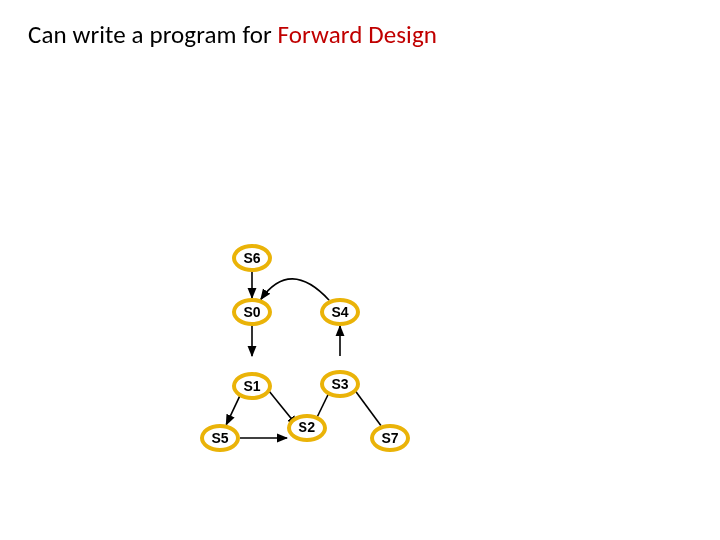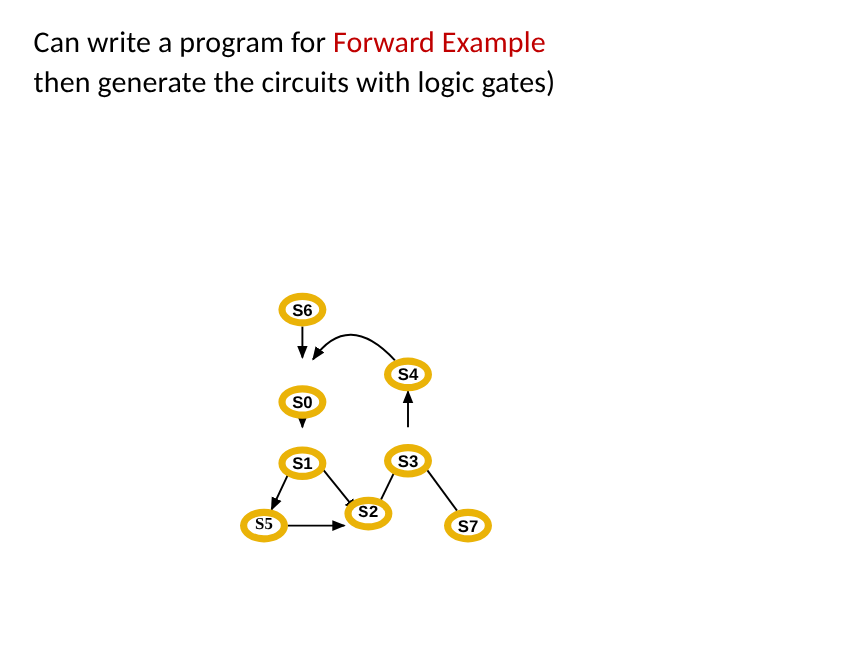--- a/index.html
+++ b/index.html
@@ -28,21 +28,21 @@
     position: absolute;
     left: 180px;
     top: 238px;
     width: 270px;
     height: 280px;
   }
   .node {
     position: absolute;
     width: 40px;
     height: 28px;
-    border: 6px solid #eab308;
+    border: 4px solid #eab308;
     border-radius: 50%;
     background: #fff;
     display: flex;
     align-items: center;
     justify-content: center;
     font-family: Arial, sans-serif;
     font-size: 14px;
     font-weight: bold;
     box-sizing: border-box;
     z-index: 2;
@@ -55,23 +55,22 @@
     z-index: 1;
   }
 </style>
 </head>
 <body>
 
 <div class="slide">
 
   <div class="text-block">
     <div>
-      <span>Can write a program for </span><span class="text-em">Forward Example</span>
+      <span>Can write a program for </span><span class="text-em">Forward Design</span>
     </div>
-    <div>then generate the circuits with logic gates)</div>
   </div>
 
   <div class="diagram-wrap">
     <svg class="edges">
       <defs>
         <marker id="arrow" viewBox="0 0 10 10" refX="9" refY="5" markerWidth="7" markerHeight="7" orient="auto-start-reverse">
           <path d="M 0 1 L 10 5 L 0 9 z" fill="#000"></path>
         </marker>
       </defs>
       <g id="edge-group" stroke="#000" stroke-width="1.6" fill="none">
@@ -81,22 +80,22 @@
           <path d="M 81.85379299752515 144.18287134239475 L 117.14620700247485 187.81712865760525" marker-end="url(#arrow)"></path>
           <path d="M 60 200 L 107 200" marker-end="url(#arrow)"></path>
           <path d="M 133.43306183565994 186.74399379318558 L 153.56693816434006 145.25600620681442" marker-end="url(#arrow)"></path>
           <path d="M 200.84713136365244 187.55209865456732 L 169.15286863634756 144.44790134543268" marker-end="url(#arrow)"></path>
           <path d="M 160 118 L 160 88" marker-end="url(#arrow)"></path>
           <path d="M 149.12209091500864 62.25185818820932 Q 110 20 80.83779459965727 61.44102872680283" marker-end="url(#arrow)"></path>
         </g>
     </svg>
 
   <div class="node" style="left: 52px; top: 6px;">S6</div>
-      <div class="node" style="left: 52px; top: 60px; margin-top: 23px;">S0</div>
+      <div class="node" style="left: 52px; top: 60px;">S0</div>
       <div class="node" style="left: 140px; top: 60px;">S4</div>
       <div class="node" style="left: 52px; top: 118px; margin-top: 16px;">S1</div>
       <div class="node" style="left: 140px; top: 132px; text-align: center;">S3</div>
-      <div class="node" style="left: 20px; top: 186px; font-family: Liberation Serif, serif;">S5</div>
+      <div class="node" style="left: 20px; top: 186px;">S5</div>
       <div class="node" style="left: 107px; top: 176px; font-family: Liberation Mono, monospace;">S2</div>
       <div class="node" style="left: 190px; top: 186px;">S7</div>
     </div>
 
 </div>
 
 </body></html>

